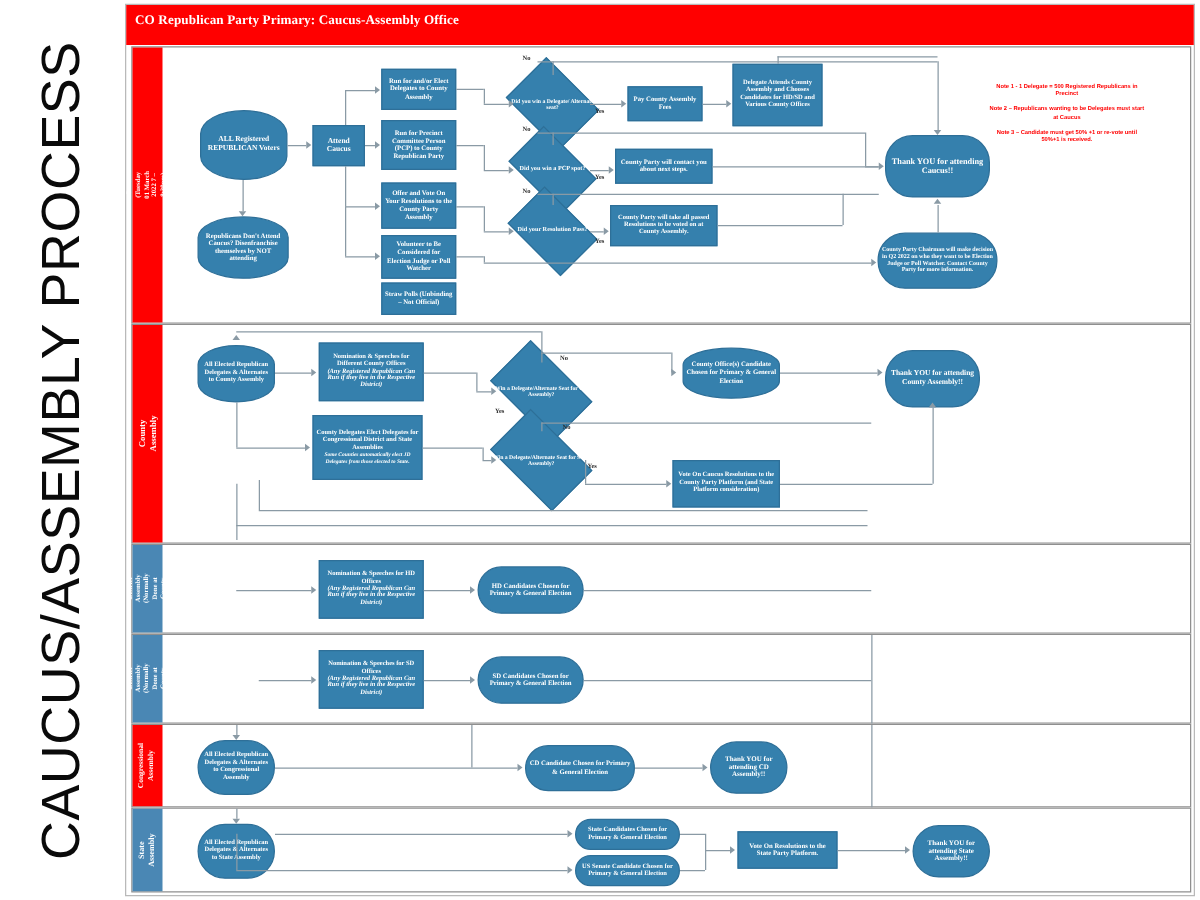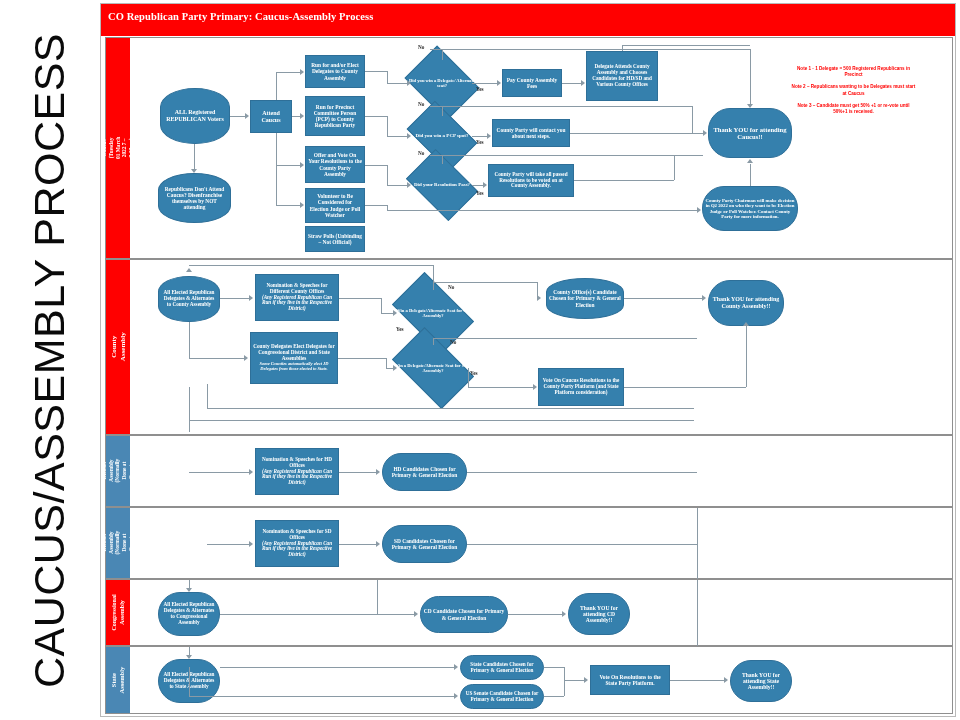--- a/index.html
+++ b/index.html
@@ -99,21 +99,21 @@
 </head>
 <body>
 
 <div id="slide-title">
   <span>CAUCUS/ASSEMBLY PROCESS</span>
 </div>
 
 <div id="diagram-frame">
 
   <div id="chart-title-bar">
-    <div class="t">CO Republican Party Primary: Caucus-Assembly Process</div>
+    <div class="t">CO Republican Party Primary: Caucus-Assembly Office</div>
   </div>
   <div id="title-underline"></div>
 
   <div id="pool-area">
 
     <div class="lane" style="top:0px;height:222px;">
       <div class="lane-label red">
         <span style="white-space:pre-line;">Caucus
 (Tuesday 01 March 2022 7 – 8:30pm)</span>
       </div>

